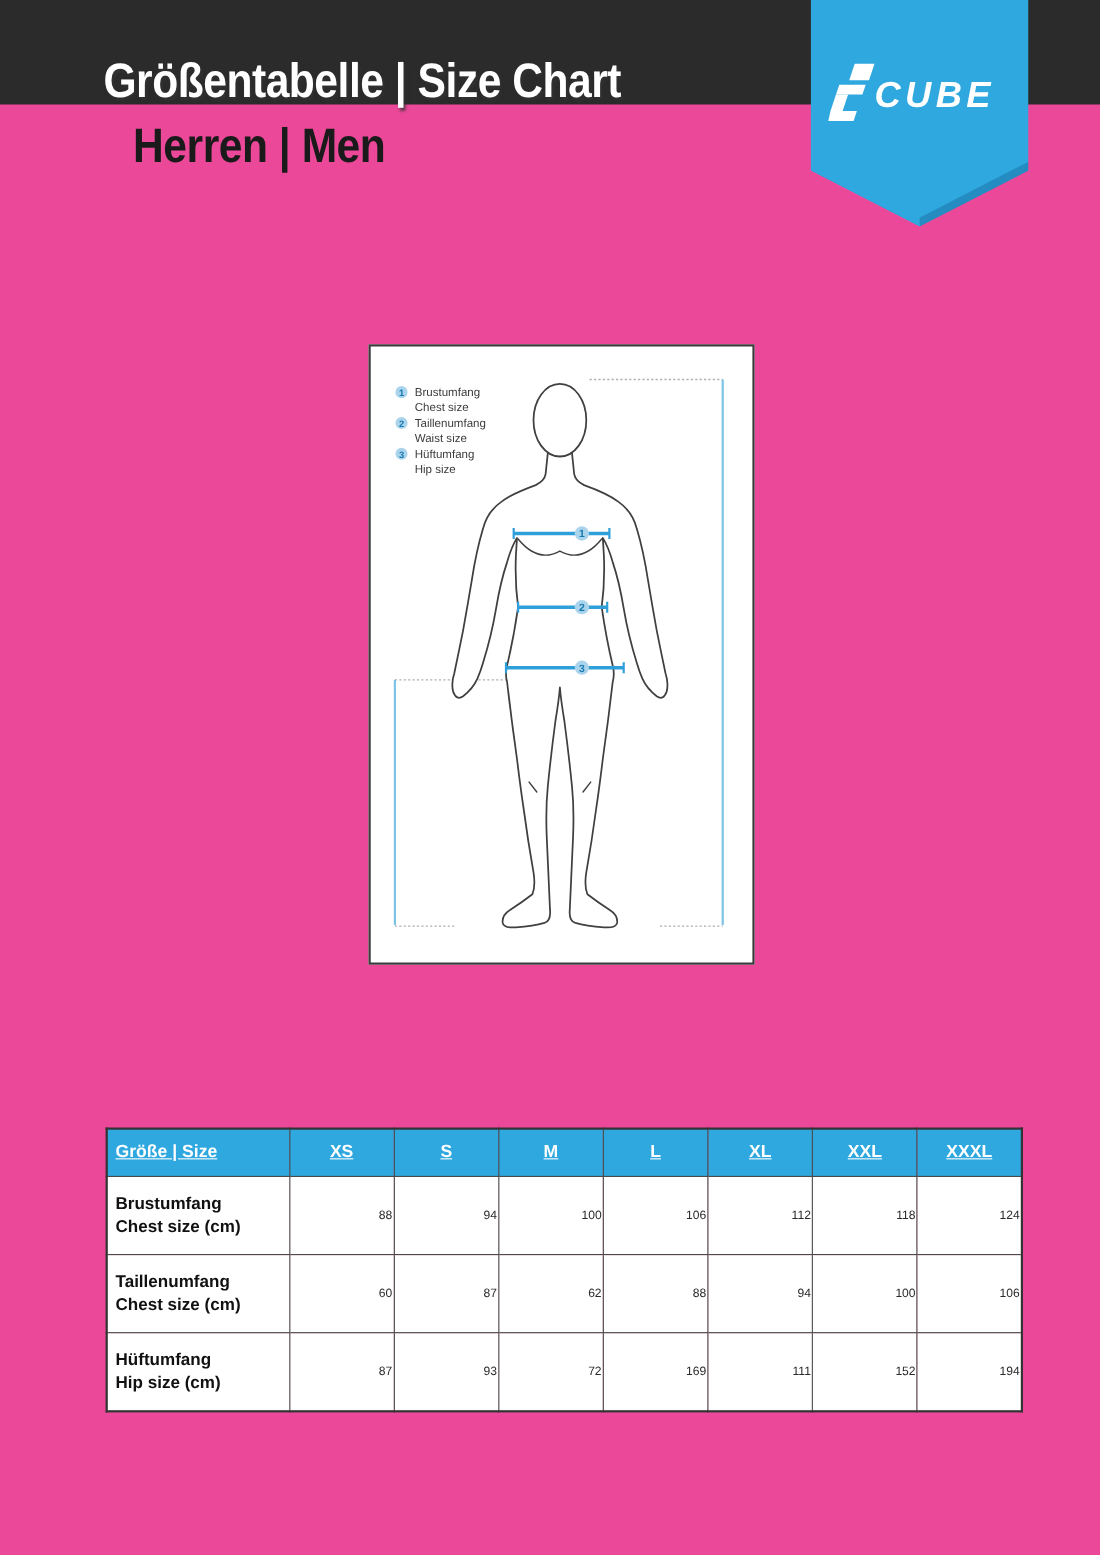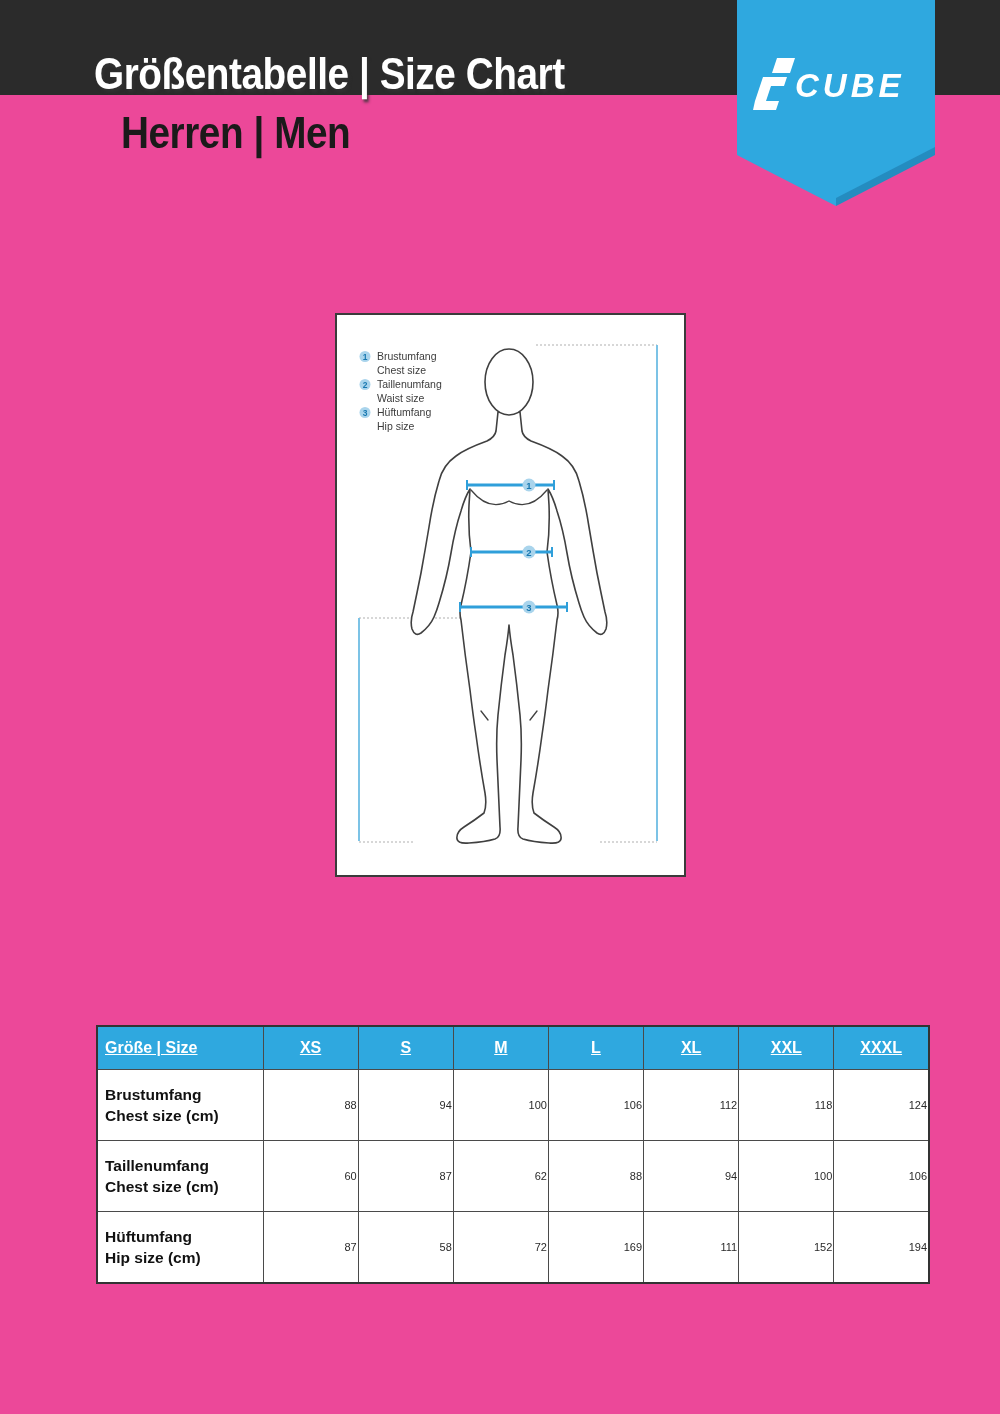--- a/index.html
+++ b/index.html
@@ -213,21 +213,21 @@
           <td>94</td>
           <td>100</td>
           <td>106</td>
         </tr>
         <tr>
           <td class="row-label">
             <div>Hüftumfang</div>
             <div>Hip size (cm)</div>
           </td>
           <td>87</td>
-          <td>58</td>
+          <td>93</td>
           <td>72</td>
           <td>169</td>
           <td>111</td>
           <td>152</td>
           <td>194</td>
         </tr>
       </tbody>
   </table>
 
 </div>

